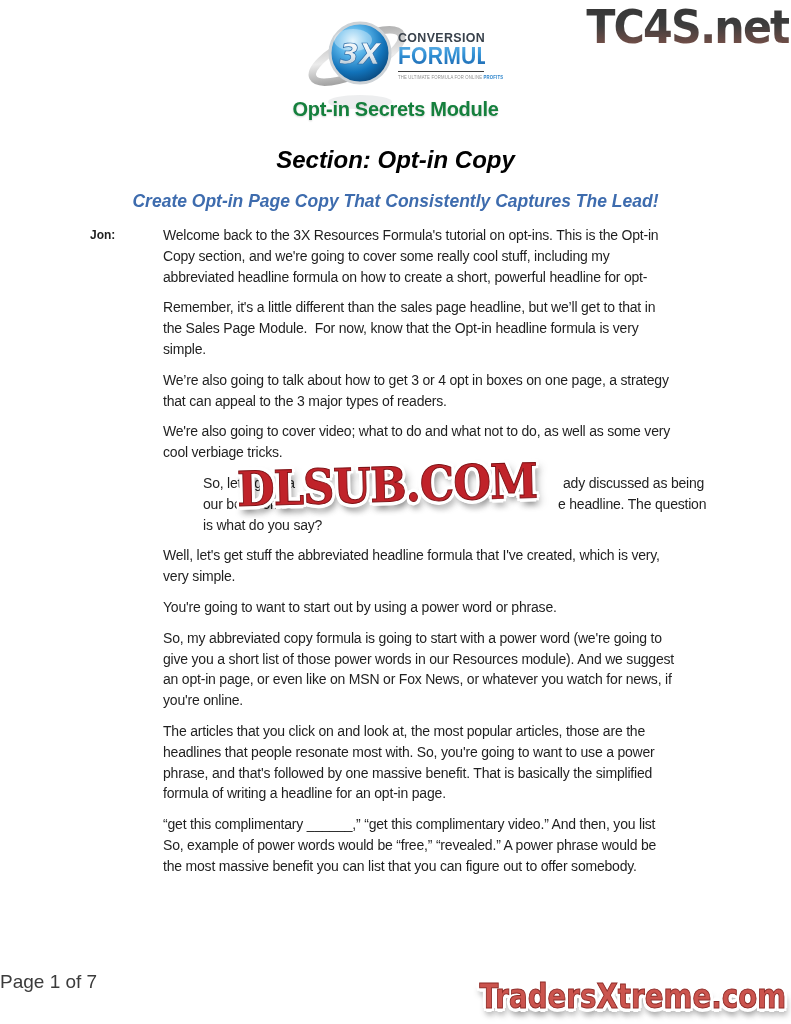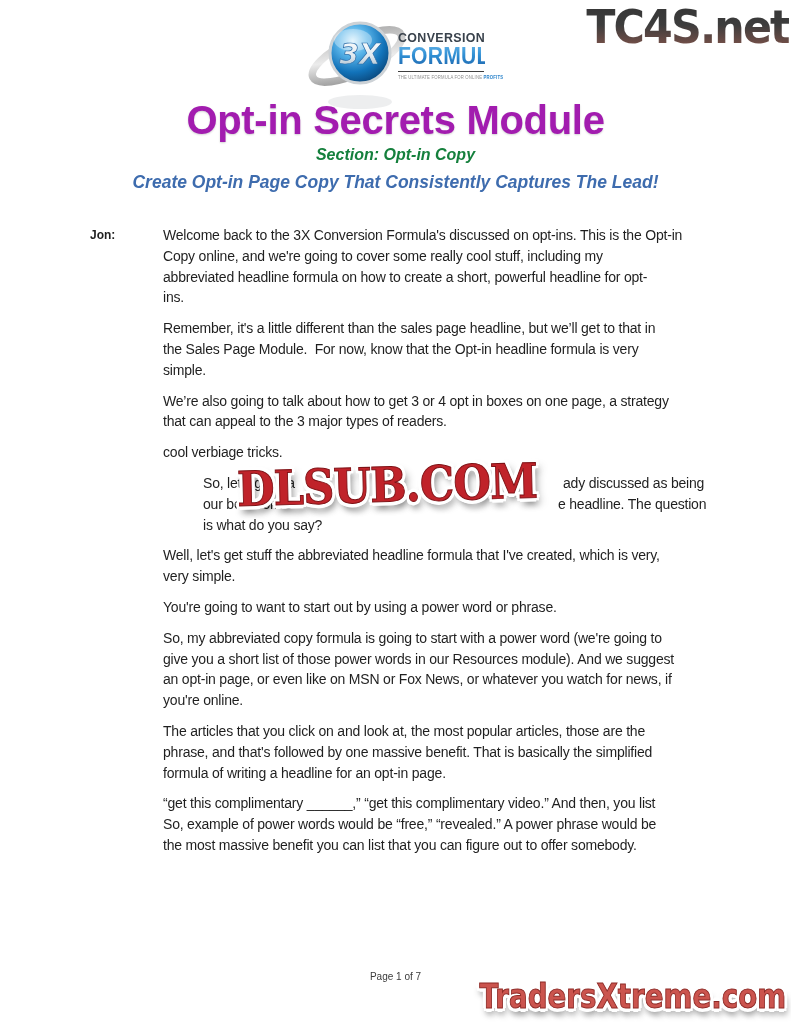--- a/index.html
+++ b/index.html
@@ -23,25 +23,25 @@
   .logo-tagline b{color:#2f86cc;}
   .tc4s{
     position:absolute;top:2px;right:2px;font-family:"DejaVu Sans",sans-serif;
     font-size:46px;font-weight:bold;letter-spacing:-2px;line-height:1.1;
     background:linear-gradient(180deg,#353535 0%,#3d3d3d 45%,#6b4c46 78%,#936158 100%);
     -webkit-background-clip:text;background-clip:text;color:transparent;
     transform:scaleX(.93);transform-origin:right;white-space:nowrap;
   }
   
   .title{position:absolute;left:0;top:98px;width:100%;text-align:center;
-    font-size:40px;font-weight:bold;color:#a21caf;letter-spacing:-.3px;
+    font-size:20px;font-weight:bold;color:#15803d;letter-spacing:-.3px;
     text-shadow:0 1px 2px rgba(0,0,0,.18);}
   .section{position:absolute;left:0;top:146px;width:100%;text-align:center;
-    font-size:16px;font-weight:bold;font-style:italic;color:#15803d;}
-  .headline{position:absolute;left:0;top:172px;width:100%;text-align:center;
+    font-size:24px;font-weight:bold;font-style:italic;color:#000000;}
+  .headline{position:absolute;left:0;top:191px;width:100%;text-align:center;
     font-size:17.5px;font-weight:bold;font-style:italic;color:#3e6cae;}
   
   .transcript{position:absolute;left:90px;top:225px;display:flex;}
   .speaker{width:73px;font-size:12px;font-weight:bold;line-height:20.8px;white-space:nowrap;}
   .paragraphs{width:560px;font-size:14px;letter-spacing:-.2px;}
   .para{margin-bottom:10px;position:relative;}
   .line{line-height:20.8px;white-space:pre;}
   .frag-line{position:relative;height:20.8px;}
   .frag{position:absolute;top:0;white-space:pre;line-height:20.8px;margin-left:40px;}
   .bold{font-weight:normal;}
@@ -59,22 +59,22 @@
   .traders{
     position:absolute;right:5px;top:979px;line-height:1.1;
     font-family:"DejaVu Sans",sans-serif;font-weight:bold;font-size:33px;
     color:#cb544e;-webkit-text-stroke:1px #8e2a26;letter-spacing:0;
     transform:scaleX(.84);transform-origin:right center;white-space:nowrap;
     text-shadow:
       -3px -3px 0 #fff,3px -3px 0 #fff,-3px 3px 0 #fff,3px 3px 0 #fff,
       -4px 0 0 #fff,4px 0 0 #fff,0 -4px 0 #fff,0 4px 0 #fff,
       0 6px 7px rgba(0,0,0,.38),4px 7px 8px rgba(0,0,0,.25);
   }
-  .page-number{position:absolute;left:0;top:971px;width:791px;text-align:center;
-    font-size:10px;color:#3b3b3b;}
+  .page-number{position:absolute;left:0;top:971px;width:791px;text-align:left;
+    font-size:19px;color:#3b3b3b;}
 </style>
 </head>
 <body>
 
 <div class="page">
 
   <div class="logo">
     <svg class="logo-svg" width="125" height="108" viewBox="0 0 125 108">
       <defs>
         <radialGradient id="sph" cx="38%" cy="30%" r="80%">
@@ -113,35 +113,35 @@
   <div class="tc4s">TC4S.net</div>
 
   <div class="title">Opt-in Secrets Module</div>
   <div class="section">Section: Opt-in Copy</div>
   <div class="headline">Create Opt-in Page Copy That Consistently Captures The Lead!</div>
 
   <div class="transcript">
     <div class="speaker">Jon:</div>
     <div class="paragraphs" id="paragraphs">
         <div class="para">
-          <div class="line"><span>Welcome back to the 3X Conversion Formula's discussed on opt-ins. This is the Opt-in</span></div>
-          <div class="line"><span>Copy online, and we're going to cover some really cool stuff, including my</span></div>
+          <div class="line"><span>Welcome back to the 3X Resources Formula's tutorial on opt-ins. This is the Opt-in</span></div>
+          <div class="line"><span>Copy section, and we're going to cover some really cool stuff, including my</span></div>
           <div class="line"><span>abbreviated headline formula on how to create a short, powerful headline for opt-</span></div>
-          <div class="line"><span>ins.</span></div>
         </div>
         <div class="para">
           <div class="line"><span>Remember, it's a little different than the sales page headline, but we’ll get to that in</span></div>
           <div class="line"><span>the Sales Page Module.  For now, know that the Opt-in headline formula is very</span></div>
           <div class="line"><span>simple.</span></div>
         </div>
         <div class="para">
           <div class="line"><span>We’re also going to talk about how to get 3 or 4 opt in boxes on one page, a strategy</span></div>
           <div class="line"><span>that can appeal to the 3 major types of readers.</span></div>
         </div>
         <div class="para">
+          <div class="line"><span>We're also going to cover video; what to do and what not to do, as well as some very</span></div>
           <div class="line"><span>cool verbiage tricks.</span></div>
         </div>
         <div class="para">
           <div class="line frag-line"><span class="frag" style="left: 0px;">So, let's get sta</span><span class="frag" style="left: 252px; text-align: right;">li</span><span class="frag" style="left: 360px;">ady discussed as being</span></div>
           <div class="line frag-line"><span class="frag" style="left: 0px;">our best conve</span><span class="frag" style="left: 355px;">e headline. The question</span></div>
           <div class="line frag-line"><span class="frag" style="left: 0px;">is what do you say?</span></div>
           <div class="dlsub">DLSUB.COM</div>
         </div>
         <div class="para">
           <div class="line"><span>Well, let's get stuff the abbreviated headline formula that I've created, which is very,</span></div>
@@ -151,20 +151,21 @@
           <div class="line"><span>You're going to want to start out by using a </span><span class="bold">power word</span><span> or phrase.</span></div>
         </div>
         <div class="para">
           <div class="line"><span>So, my abbreviated copy formula is going to start with a power word (we're going to</span></div>
           <div class="line"><span>give you a short list of those power words in our Resources module). And we suggest</span></div>
           <div class="line"><span>an opt-in page, or even like on MSN or Fox News, or whatever you watch for news, if</span></div>
           <div class="line"><span>you're online.</span></div>
         </div>
         <div class="para">
           <div class="line"><span>The articles that you click on and look at, the most popular articles, those are the</span></div>
+          <div class="line"><span>headlines that people resonate most with. So, you're going to want to use a power</span></div>
           <div class="line"><span>phrase, and that's followed by </span><span class="bold">one massive benefit</span><span>. That is basically the simplified</span></div>
           <div class="line"><span>formula of writing a headline for an opt-in page.</span></div>
         </div>
         <div class="para">
           <div class="line"><span>“get this complimentary ______,” “get this complimentary video.” And then, you list</span></div>
           <div class="line"><span>So, example of power words would be “free,” “revealed.” A power phrase would be</span></div>
           <div class="line"><span>the most massive benefit you can list that you can figure out to offer somebody.</span></div>
         </div>
       </div>
   </div>

